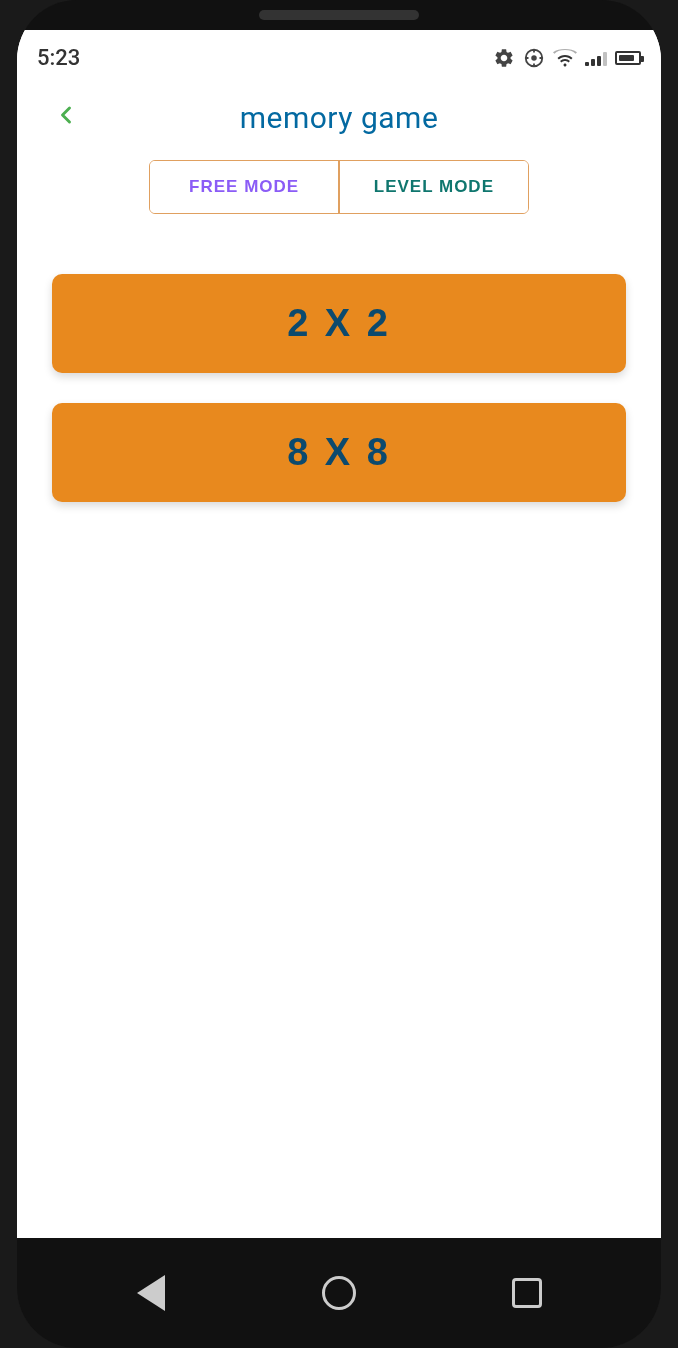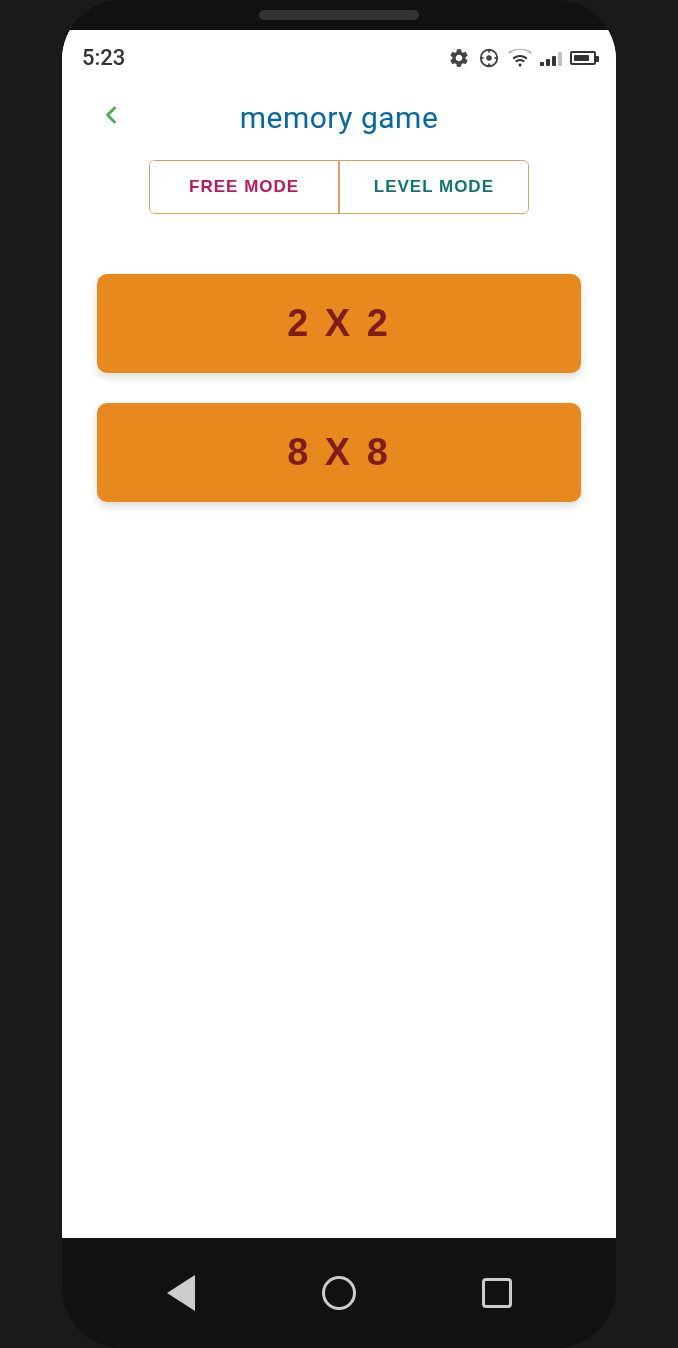--- a/index.html
+++ b/index.html
@@ -7,21 +7,21 @@
     body {
       background: #1a1a1a;
       display: flex;
       justify-content: center;
       align-items: center;
       min-height: 100vh;
       font-family: 'Roboto', Arial, sans-serif;
     }
 
     .phone-frame {
-      width: 554px;
+      width: 644px;
       height: 1348px;
       background: #1a1a1a;
       border-radius: 60px;
       position: relative;
       overflow: hidden;
       display: flex;
       flex-direction: column;
     }
 
     .phone-top-bar {
@@ -128,21 +128,21 @@
       font-size: 17px;
       font-weight: 700;
       letter-spacing: 1px;
       cursor: pointer;
       border: none;
       background: transparent;
       text-align: center;
     }
 
     .tab-btn.active {
-      color: #be185d;
+      color: #8b5cf6;
       background: #fff;
     }
 
     .tab-btn.inactive {
       color: #0f766e;
       background: #fff;
     }
 
     .tab-divider {
       width: 1.5px;
@@ -156,21 +156,21 @@
       gap: 30px;
       padding: 0 5px;
     }
 
     .grid-btn {
       width: 100%;
       padding: 28px 20px;
       border: none;
       border-radius: 10px;
       background: #e8891e;
-      color: #7f1d1d;
+      color: #0c4a6e;
       font-size: 38px;
       font-weight: 700;
       letter-spacing: 3px;
       cursor: pointer;
       text-align: center;
       box-shadow: 0 4px 8px rgba(0,0,0,0.15);
     }
 
     
     .phone-bottom-bar {

